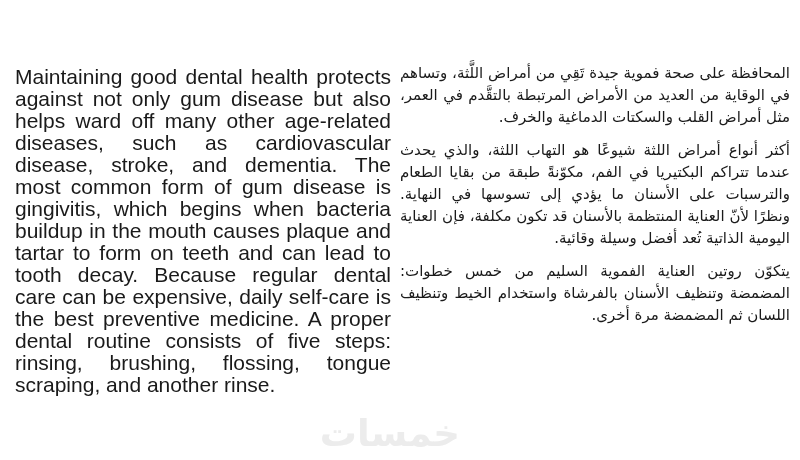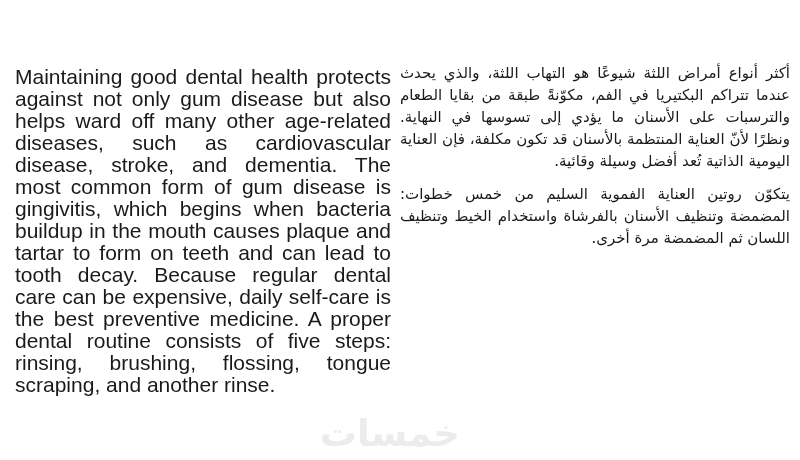--- a/index.html
+++ b/index.html
@@ -65,19 +65,20 @@
 </head>
 <body>
 
 <div class="page" style="background: rgb(255, 255, 255); color: rgb(26, 26, 26);">
 
   <div class="col-en">
     <p>Maintaining good dental health protects against not only gum disease but also helps ward off many other age-related diseases, such as cardiovascular disease, stroke, and dementia. The most common form of gum disease is gingivitis, which begins when bacteria buildup in the mouth causes plaque and tartar to form on teeth and can lead to tooth decay. Because regular dental care can be expensive, daily self-care is the best preventive medicine. A proper dental routine consists of five steps: rinsing, brushing, flossing, tongue scraping, and another rinse.</p>
   </div>
 
   <div class="col-ar">
+    <p>المحافظة على صحة فموية جيدة تَقِي من أمراض اللَّثة، وتساهم في الوقاية من العديد من الأمراض المرتبطة بالتقَّدم في العمر، مثل أمراض القلب والسكتات الدماغية والخرف.</p>
     <p>أكثر أنواع أمراض اللثة شيوعًا هو التهاب اللثة، والذي يحدث عندما تتراكم البكتيريا في الفم، مكوّنةً طبقة من بقايا الطعام والترسبات على الأسنان ما يؤدي إلى تسوسها في النهاية. ونظرًا لأنّ العناية المنتظمة بالأسنان قد تكون مكلفة، فإن العناية اليومية الذاتية تُعد أفضل وسيلة وقائية.</p>
     <p>يتكوّن روتين العناية الفموية السليم من خمس خطوات: المضمضة وتنظيف الأسنان بالفرشاة واستخدام الخيط وتنظيف اللسان ثم المضمضة مرة أخرى.</p>
   </div>
 
   <div class="watermark" style="color: rgb(236, 236, 236);">خمسات</div>
 
 </div>
 
 </body></html>

